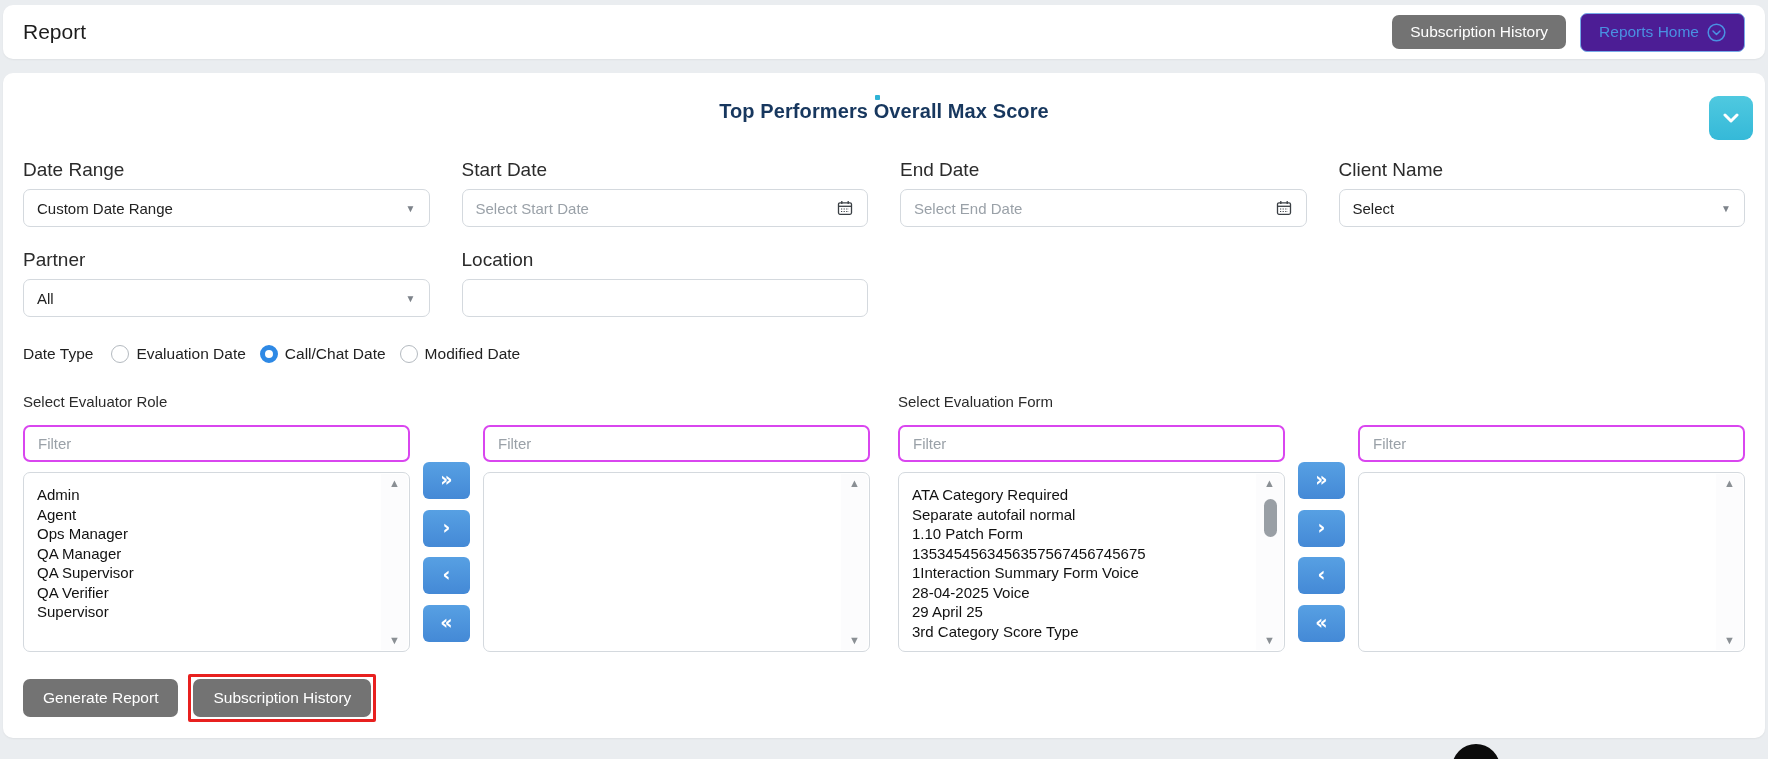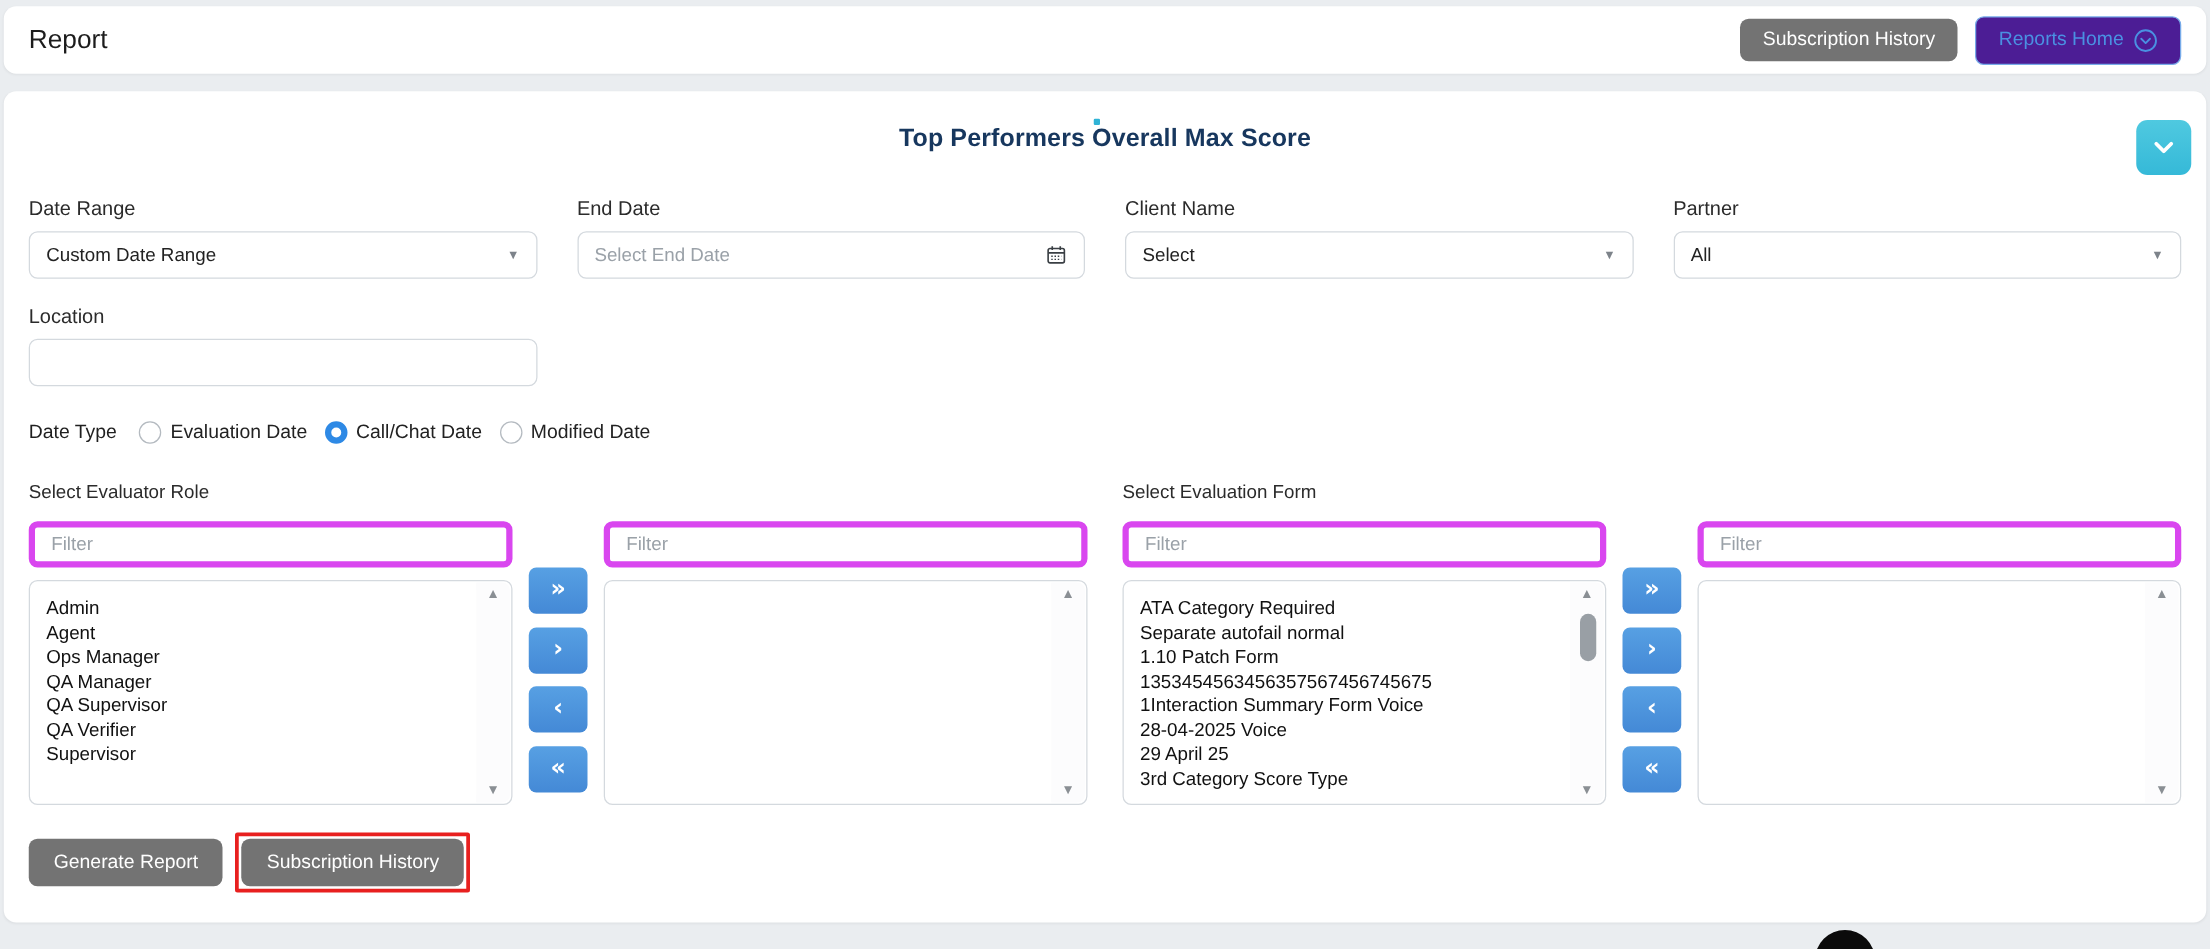--- a/index.html
+++ b/index.html
@@ -55,21 +55,21 @@
     display: flex; align-items: center; justify-content: center;
   }
   
   .form-grid {
     margin-top: 36px;
     display: grid;
     grid-template-columns: repeat(4, 1fr);
     column-gap: 32px;
     row-gap: 22px;
   }
-  .field-label { font-size: 16px; color: #2b2b2b; margin-bottom: 8px; }
+  .field-label { font-size: 19px; color: #2b2b2b; margin-bottom: 8px; }
   .control {
     height: 38px;
     border: 1px solid #d4d9de;
     border-radius: 7px;
     background: #fff;
     display: flex; align-items: center;
     padding: 0 13px;
     font-size: 15px; color: #222;
     width: 100%;
   }
@@ -90,21 +90,21 @@
     width: 18px; height: 18px; border-radius: 50%;
     border: 1.5px solid #b4bac0; background: #fff; display: inline-block;
   }
   .radio.checked { border: 5.5px solid #2e89e5; }
   
   .lists-section { margin-top: 30px; display: flex; gap: 28px; }
   .half { flex: 1; display: flex; gap: 13px; }
   .list-col { flex: 1; display: flex; flex-direction: column; }
   .list-col .col-label { font-size: 15px; color: #2b2b2b; height: 20px; margin-bottom: 12px; }
   .filter-input {
-    height: 37px; border: 5px solid #d946ef; border-radius: 7px;
+    height: 37px; border: 2px solid #d946ef; border-radius: 7px;
     padding: 0 13px; font-size: 15px; color: #222; width: 100%;
     font-family: "Liberation Sans", sans-serif; outline: none;
   }
   .filter-input::placeholder { color: #9aa1a8; }
   .listbox {
     margin-top: 10px;
     height: 180px;
     border: 1px solid #d4d9de;
     border-radius: 7px;
     position: relative;
@@ -181,20 +181,36 @@
         </svg>
     </span>
   </button>
 
   <div class="form-grid">
     <div>
       <div class="field-label">Date Range</div>
       <div class="control">
         <span class="select-value">Custom Date Range</span>
         <span class="caret">▼</span>
+      </div>
+    </div>
+    <div>
+      <div class="field-label">Start Date</div>
+      <div class="control">
+        <input placeholder="Select Start Date" style="">
+        <span class="cal-icon">
+          <svg width="18" height="18" viewBox="0 0 18 18" fill="none" stroke="#3a3f44" stroke-width="1.3">
+              <rect x="2.5" y="3.8" width="13" height="11.5" rx="1.5"></rect>
+              <line x1="2.5" y1="7.3" x2="15.5" y2="7.3"></line>
+              <line x1="5.8" y1="2" x2="5.8" y2="5"></line>
+              <line x1="12.2" y1="2" x2="12.2" y2="5"></line>
+              <line x1="5" y1="10" x2="13" y2="10" stroke-dasharray="1.2,1.4" stroke-width="1.1"></line>
+              <line x1="5" y1="12.5" x2="13" y2="12.5" stroke-dasharray="1.2,1.4" stroke-width="1.1"></line>
+            </svg>
+        </span>
       </div>
     </div>
     <div>
       <div class="field-label">End Date</div>
       <div class="control">
         <input placeholder="Select End Date" style="">
         <span class="cal-icon">
           <svg width="18" height="18" viewBox="0 0 18 18" fill="none" stroke="#3a3f44" stroke-width="1.3">
               <rect x="2.5" y="3.8" width="13" height="11.5" rx="1.5"></rect>
               <line x1="2.5" y1="7.3" x2="15.5" y2="7.3"></line>

